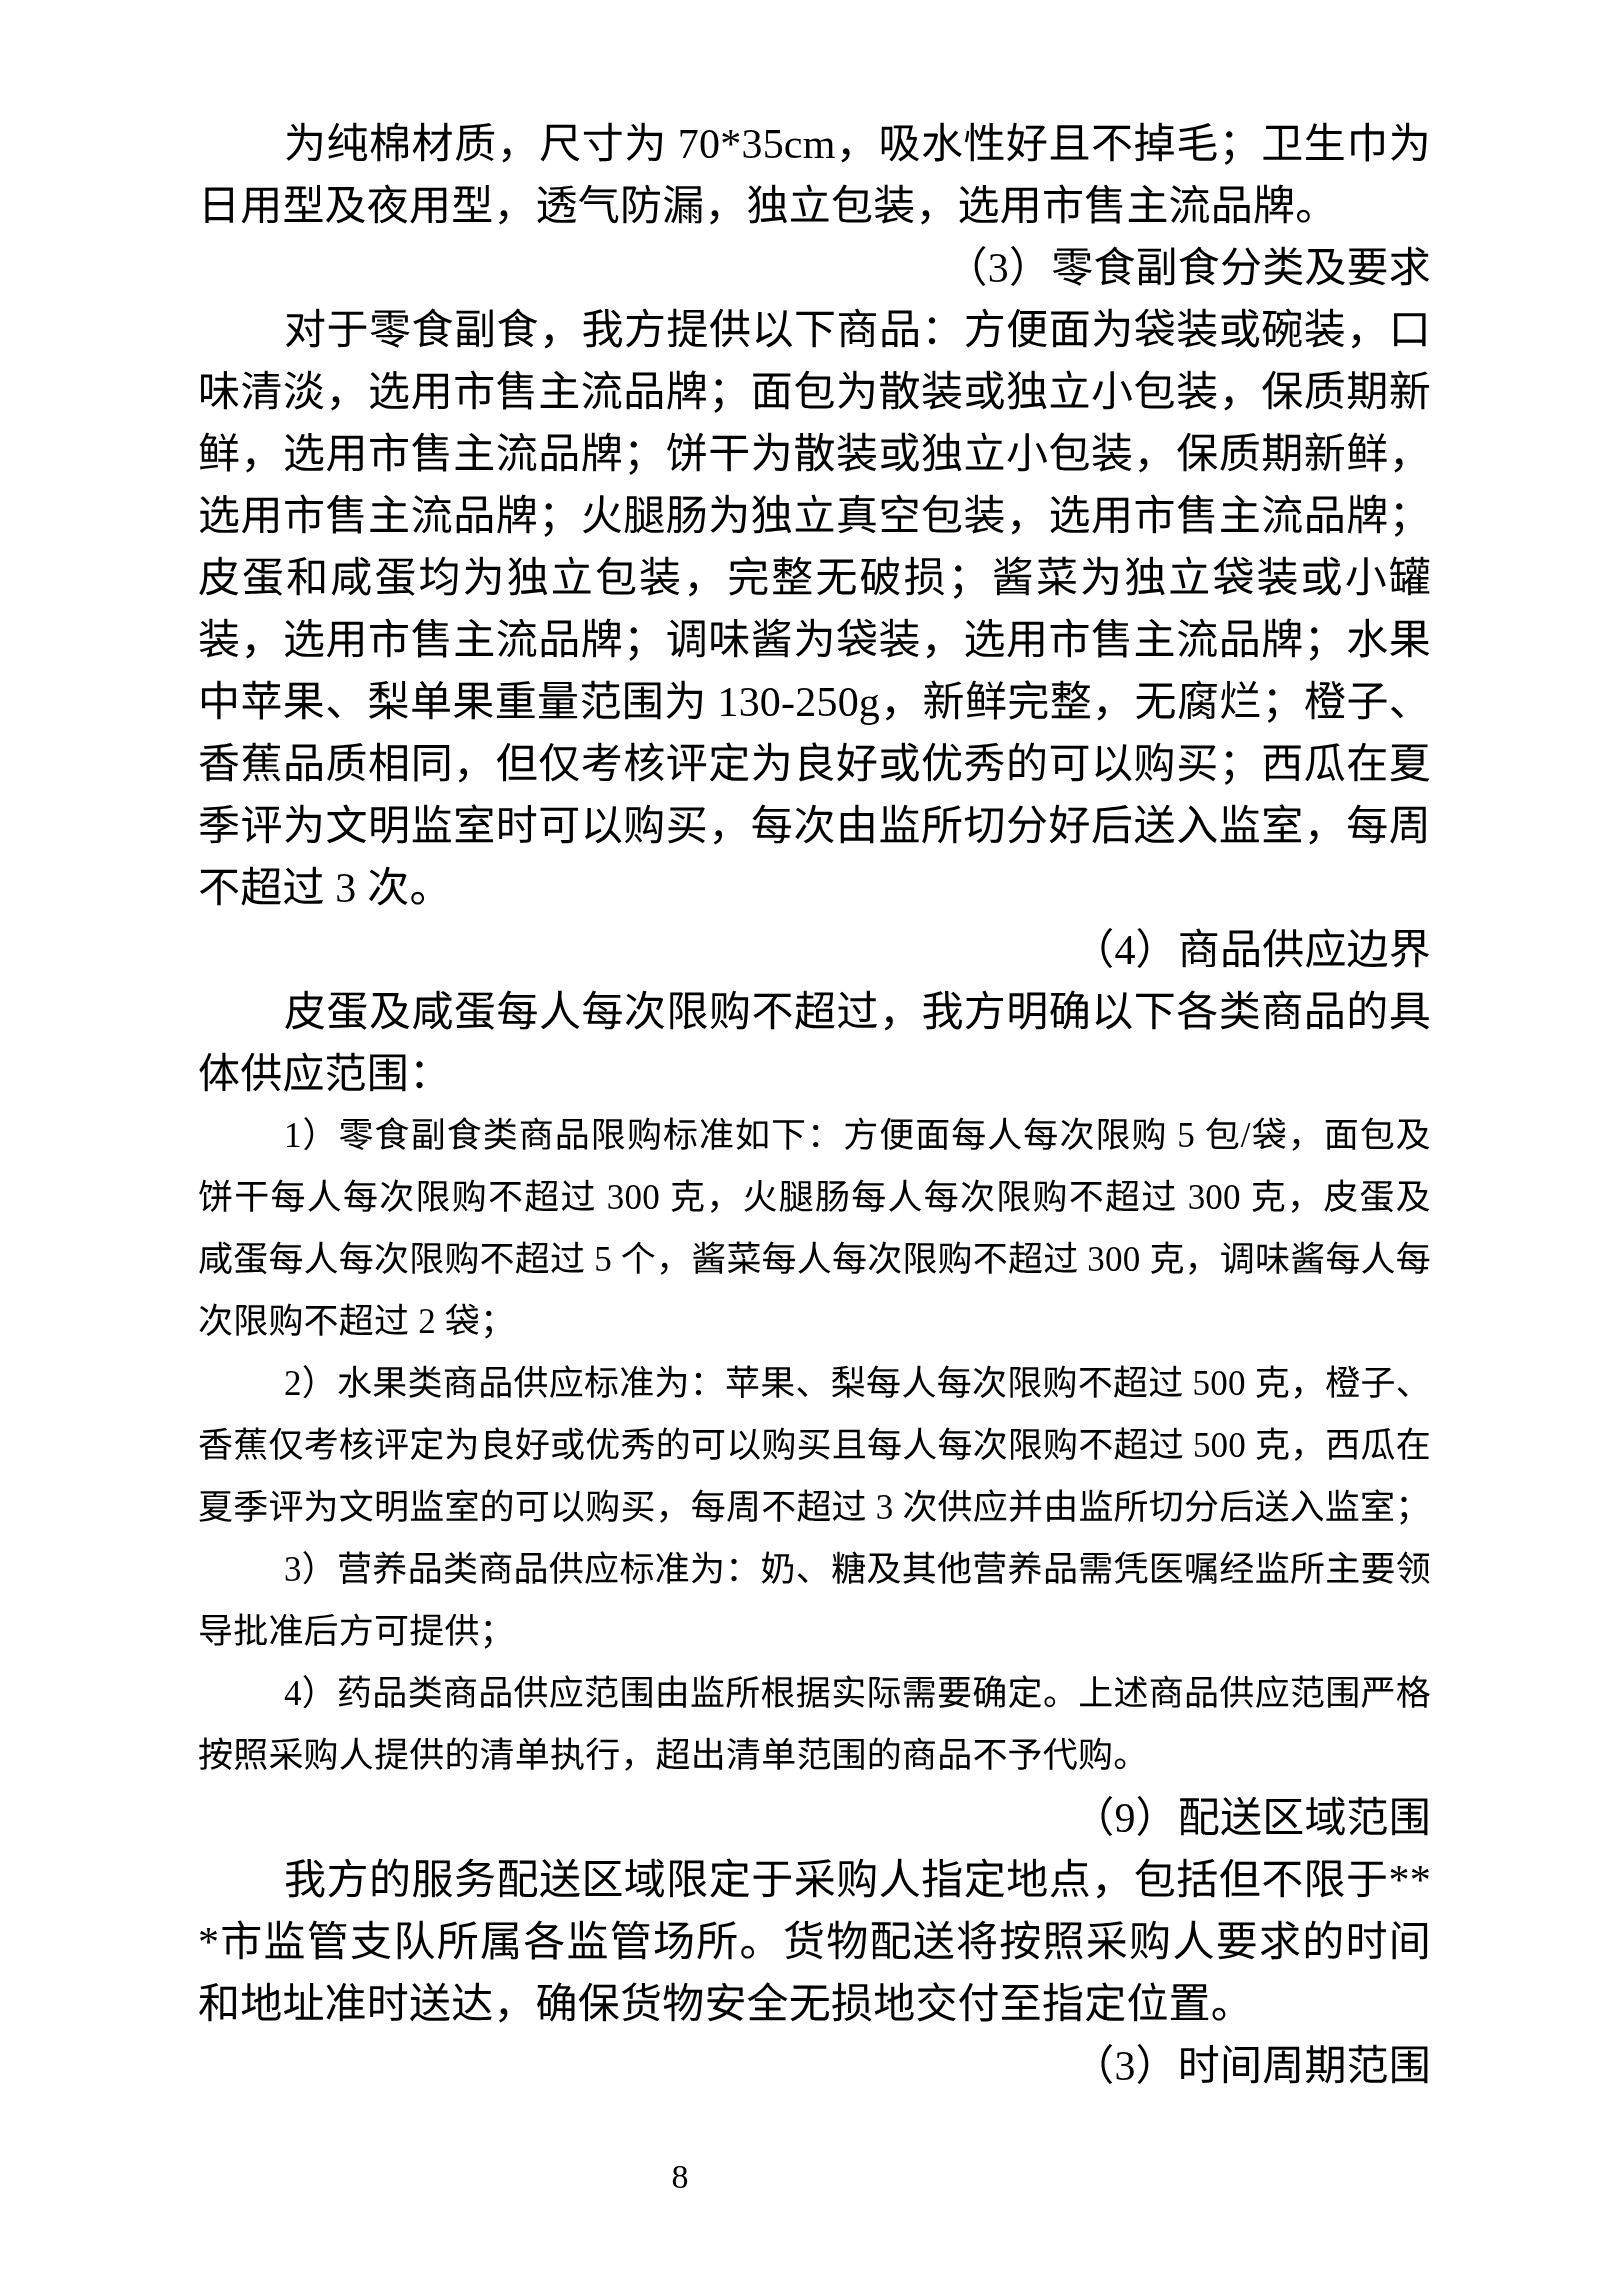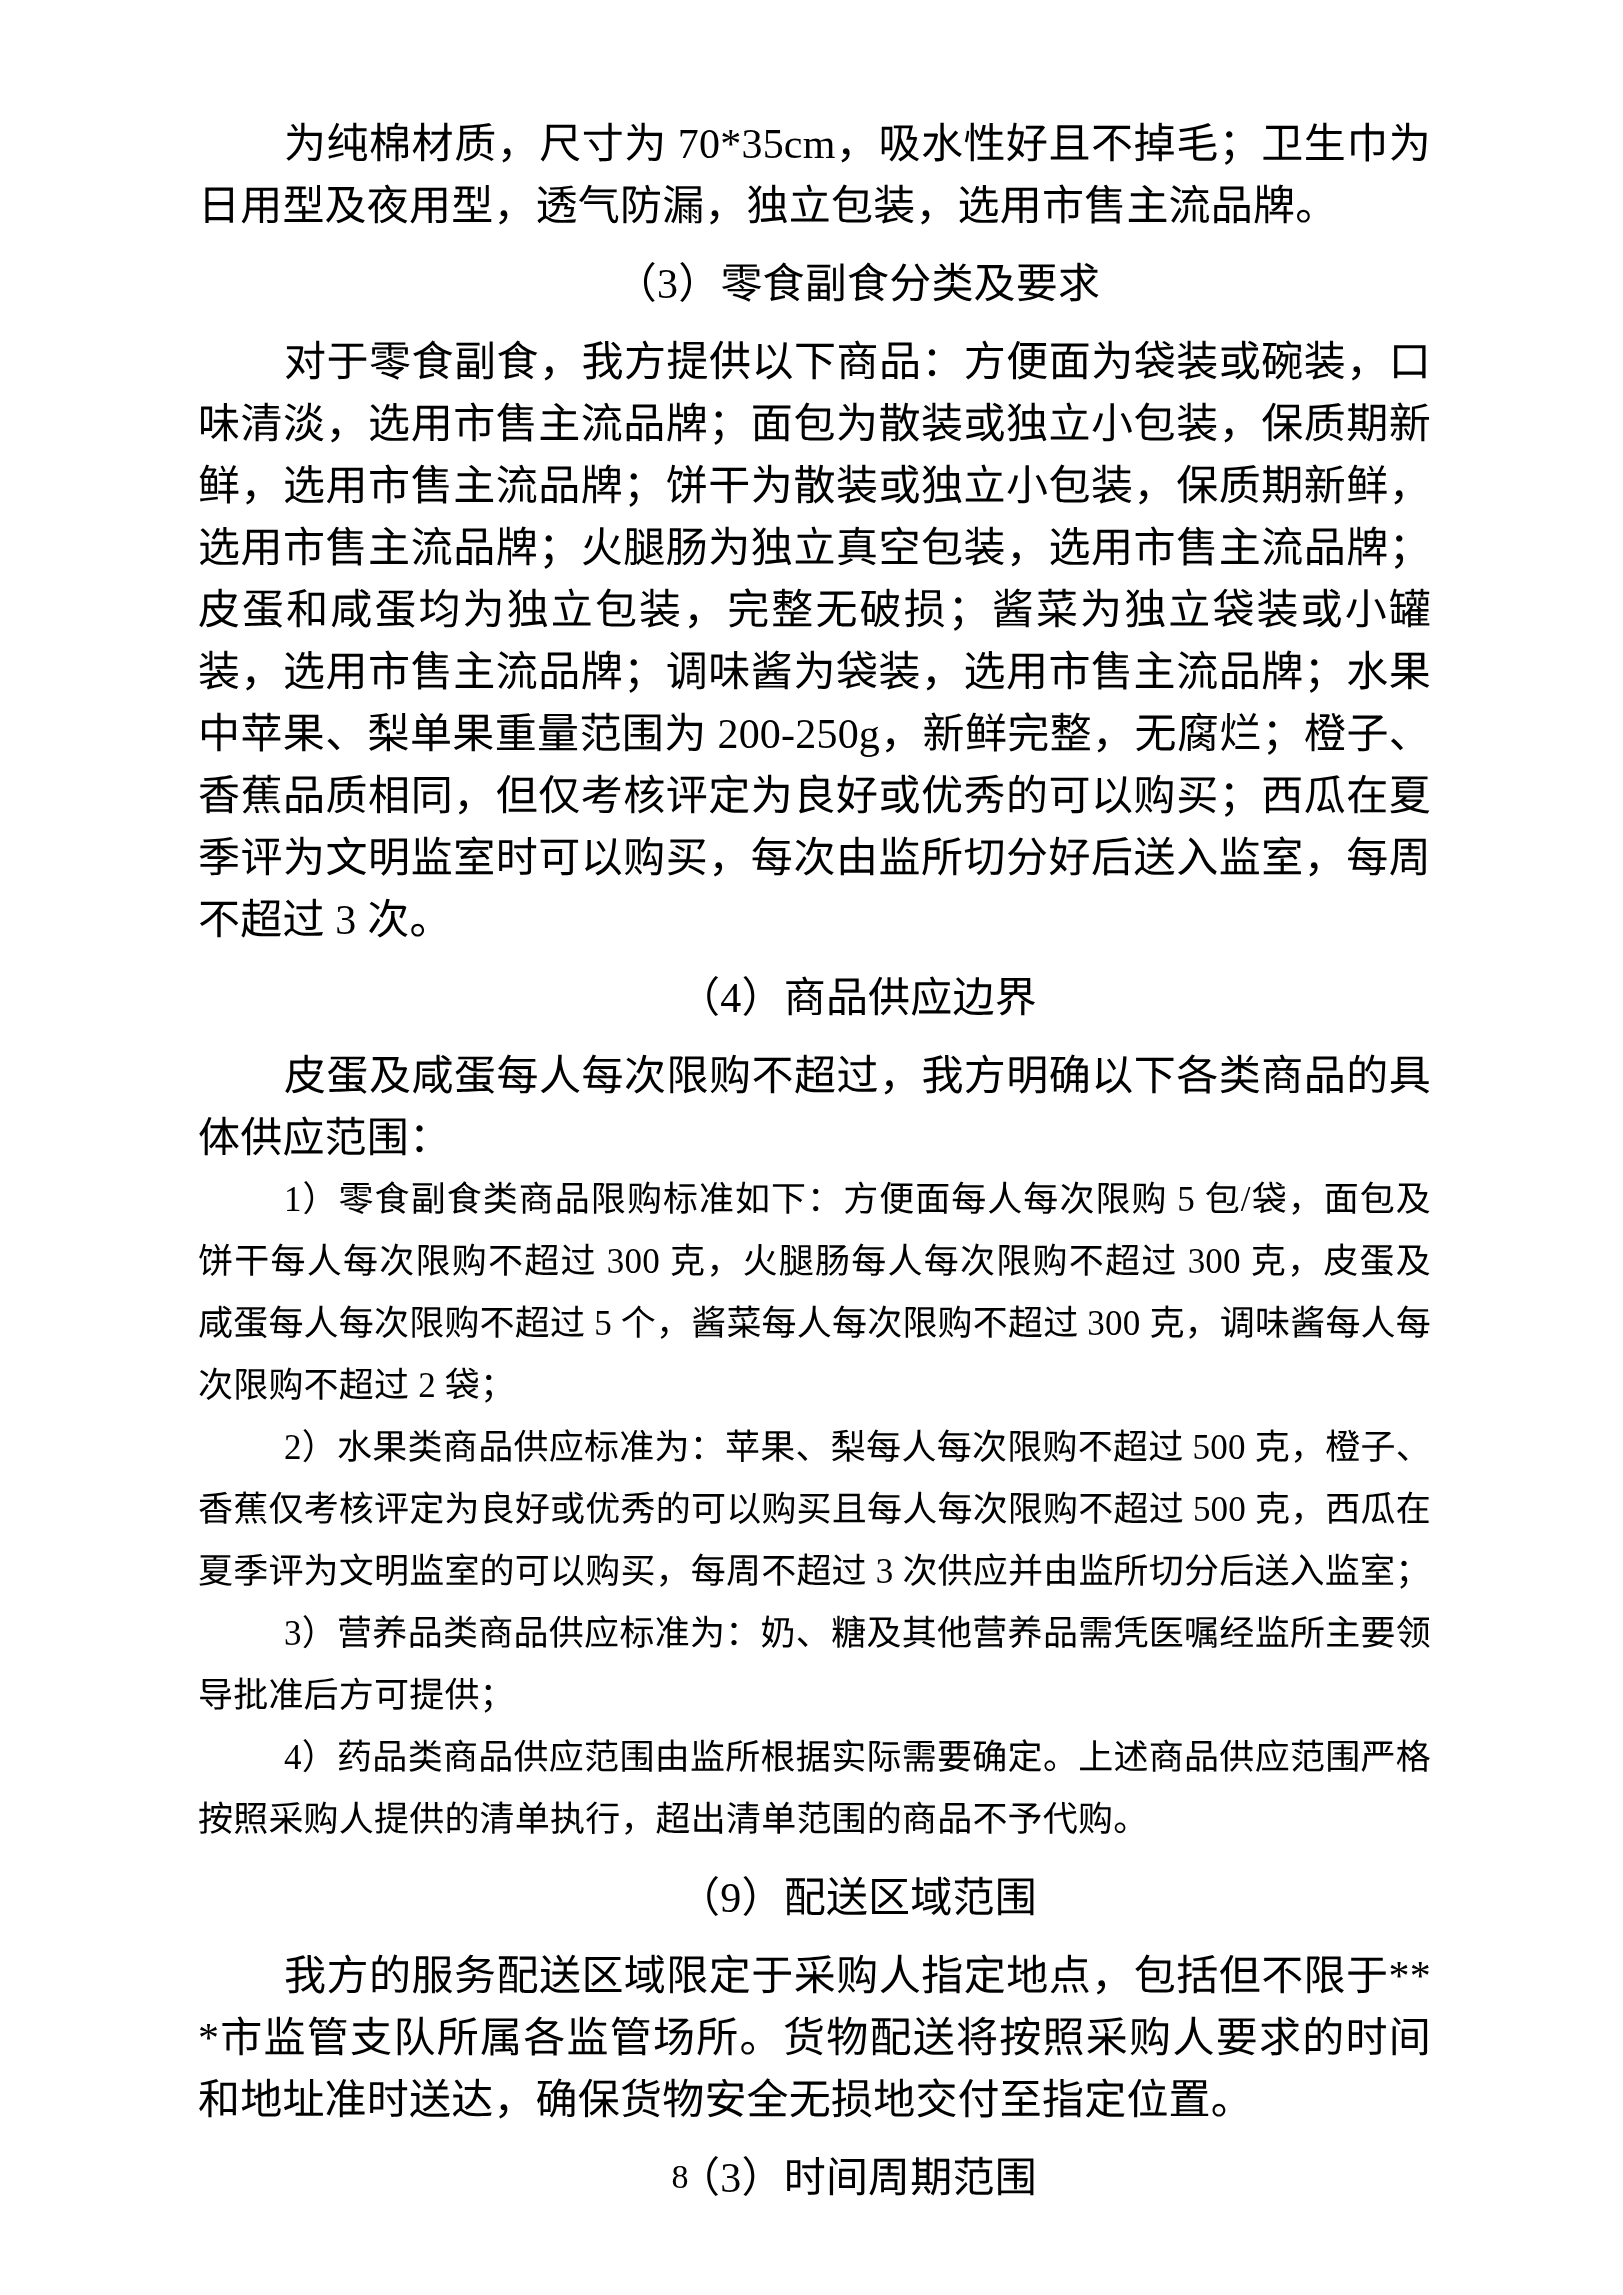--- a/index.html
+++ b/index.html
@@ -41,24 +41,24 @@
     text-justify: inter-character;
     text-indent: 86px;
     letter-spacing: 0.2px;
     word-break: break-all;
     font-family: "Liberation Serif", "DejaVu Serif", serif;
     font-weight: 400;
   }
 
   
   p.sublabel {
-    margin: 16px;
+    margin: 0;
     font-size: 42px;
     line-height: 62px;
-    text-align: center;
+    text-align: right;
     text-indent: 86px;
     letter-spacing: 0.2px;
     font-family: "Liberation Serif", "DejaVu Serif", serif;
     font-weight: 400;
     white-space: nowrap;
   }
 
   
   p.numitem {
     margin: 0;
@@ -98,21 +98,21 @@
 </head>
 <body>
 
 <div class="page">
   <div class="content">
 
     <p class="body">为纯棉材质，尺寸为 70*35cm，吸水性好且不掉毛；卫生巾为日用型及夜用型，透气防漏，独立包装，选用市售主流品牌。</p>
 
     <p class="sublabel">（3）零食副食分类及要求</p>
 
-    <p class="body">对于零食副食，我方提供以下商品：方便面为袋装或碗装，口味清淡，选用市售主流品牌；面包为散装或独立小包装，保质期新鲜，选用市售主流品牌；饼干为散装或独立小包装，保质期新鲜，选用市售主流品牌；火腿肠为独立真空包装，选用市售主流品牌；皮蛋和咸蛋均为独立包装，完整无破损；酱菜为独立袋装或小罐装，选用市售主流品牌；调味酱为袋装，选用市售主流品牌；水果中苹果、梨单果重量范围为 200-250g，新鲜完整，无腐烂；橙子、香蕉品质相同，但仅考核评定为良好或优秀的可以购买；西瓜在夏季评为文明监室时可以购买，每次由监所切分好后送入监室，每周不超过 3 次。</p>
+    <p class="body">对于零食副食，我方提供以下商品：方便面为袋装或碗装，口味清淡，选用市售主流品牌；面包为散装或独立小包装，保质期新鲜，选用市售主流品牌；饼干为散装或独立小包装，保质期新鲜，选用市售主流品牌；火腿肠为独立真空包装，选用市售主流品牌；皮蛋和咸蛋均为独立包装，完整无破损；酱菜为独立袋装或小罐装，选用市售主流品牌；调味酱为袋装，选用市售主流品牌；水果中苹果、梨单果重量范围为 130-250g，新鲜完整，无腐烂；橙子、香蕉品质相同，但仅考核评定为良好或优秀的可以购买；西瓜在夏季评为文明监室时可以购买，每次由监所切分好后送入监室，每周不超过 3 次。</p>
 
 
     <p class="sublabel">（4）商品供应边界</p>
 
     <p class="body">皮蛋及咸蛋每人每次限购不超过，我方明确以下各类商品的具体供应范围：</p>
 
     <p class="numitem">1）零食副食类商品限购标准如下：方便面每人每次限购 5 包/袋，面包及饼干每人每次限购不超过 300 克，火腿肠每人每次限购不超过 300 克，皮蛋及咸蛋每人每次限购不超过 5 个，酱菜每人每次限购不超过 300 克，调味酱每人每次限购不超过 2 袋；</p>
 
     <p class="numitem">2）水果类商品供应标准为：苹果、梨每人每次限购不超过 500 克，橙子、香蕉仅考核评定为良好或优秀的可以购买且每人每次限购不超过 500 克，西瓜在夏季评为文明监室的可以购买，每周不超过 3 次供应并由监所切分后送入监室；</p>
 

